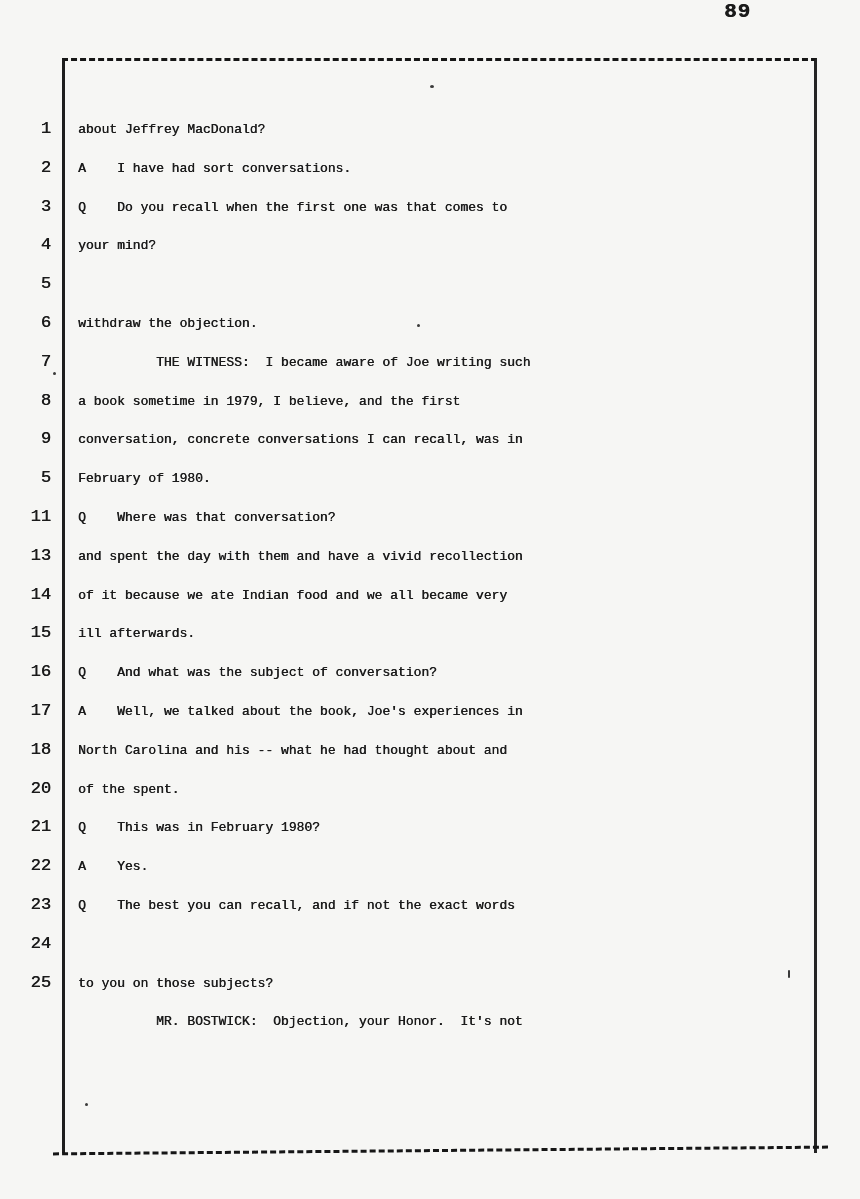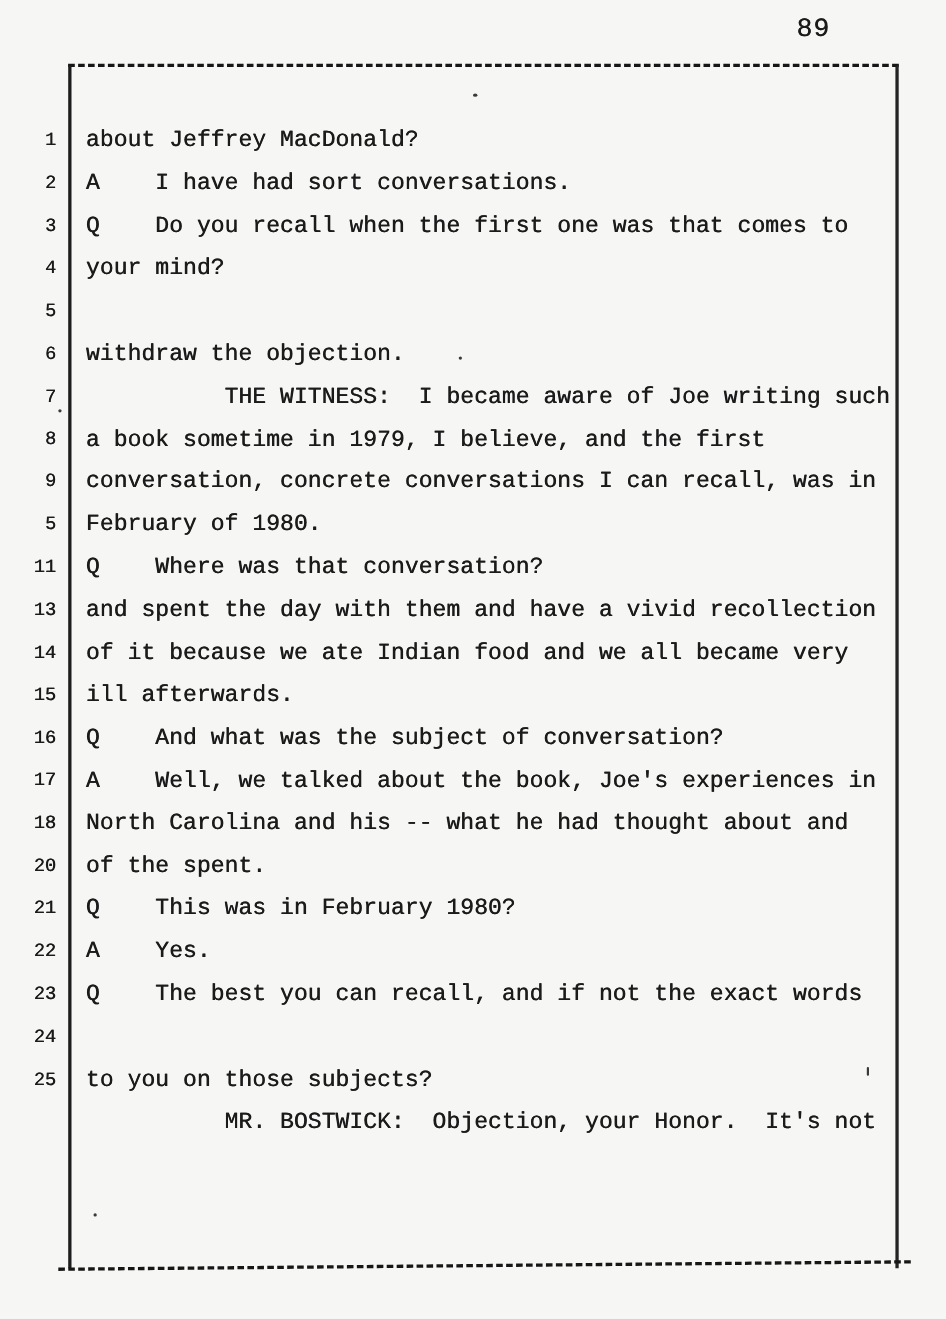--- a/index.html
+++ b/index.html
@@ -5,23 +5,24 @@
   html,body{margin:0;padding:0;}
   body{
     width:860px;height:1199px;
     background:#f6f6f4;
     position:relative;
     font-family:"Liberation Mono","DejaVu Sans Mono",monospace;
     color:#1b1b1b;
     overflow:hidden;
   }
   .page-number{
-    position:absolute;left:724px;top:14px;
-    font-size:24px;letter-spacing:1px;
+    position:absolute;left:724px;top:0;
+    font-size:21px;letter-spacing:1px;
     text-shadow:0.4px 0 0 currentColor;
+    font-weight:bold;
   }
   .box{
     position:absolute;left:62px;top:58px;
     width:749px;height:1092px;
     border-top:3px dashed #161616;
     border-left:3px solid #1d1d1d;
     border-right:3px solid #242424;
   }
   .bottom-border{
     position:absolute;left:-12px;top:1088px;width:775px;height:0;
@@ -29,21 +30,21 @@
     transform:rotate(-0.5deg);
   }
   .rows{position:absolute;left:0;top:49px;width:100%;}
   .row{position:relative;height:38.8px;line-height:38.8px;padding-left:13px;}
   .num{
     position:absolute;left:-48px;top:0;width:34px;
     text-align:right;font-size:17px;
     text-shadow:0.4px 0 0 currentColor;
   }
   .txt{
-    white-space:pre;font-size:21px;
+    white-space:pre;font-size:13px;
     text-shadow:0.4px 0 0 currentColor;
   }
   .speck{position:absolute;background:#3a3a3a;border-radius:50%;}
 </style>
 </head>
 <body>
 
 <div class="page-number">89</div>
 
 <div class="box">

